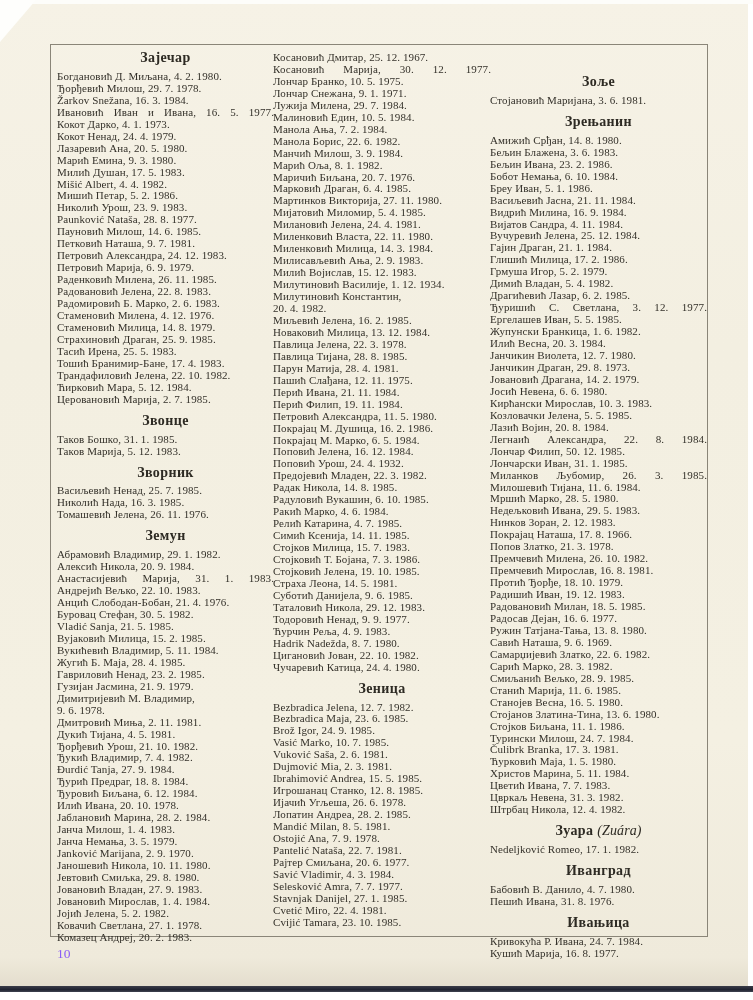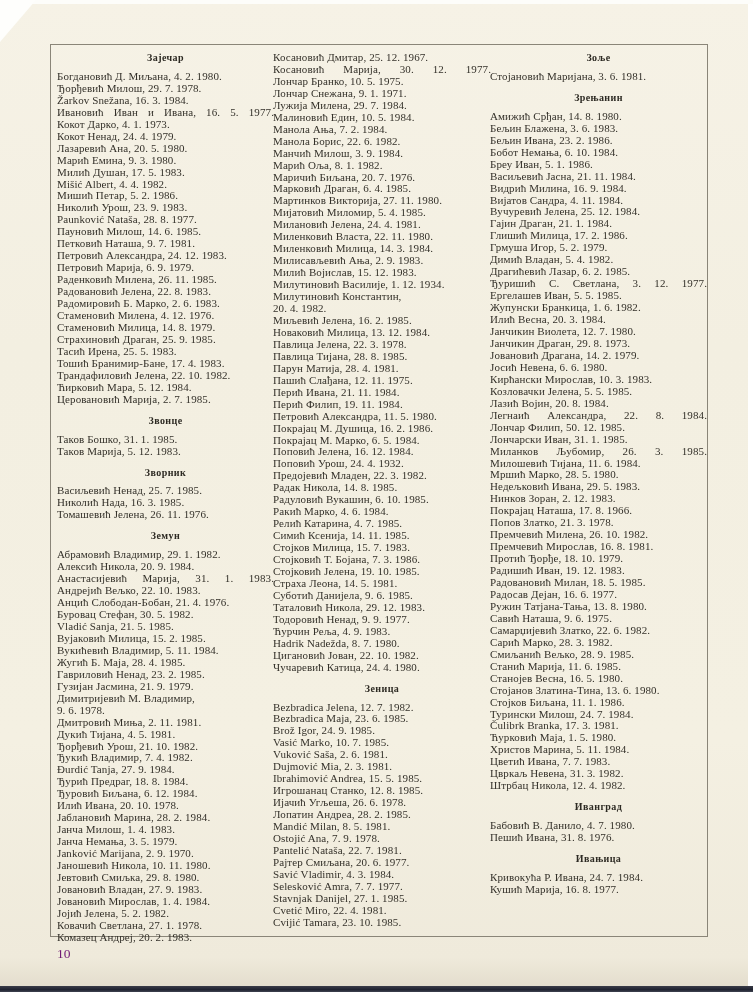--- a/index.html
+++ b/index.html
@@ -36,37 +36,37 @@
     border: 1px solid #8a8578;
   }
   .col {
     position: absolute; top: 52px;
     font-size: 11px; line-height: 11.95px;
     color: #34312a;
     letter-spacing: 0.1px;
   }
   .col-1 { left: 57px;  width: 217px; }
   .col-2 { left: 273px; width: 218px; }
-  .col-3 { left: 490px; width: 217px; }
+  .col-3 { left: 490px; width: 217px; margin-top: 24px; }
   .section-title {
     text-align: center;
     font-weight: bold;
-    font-size: 10px;
+    font-size: 14px;
     letter-spacing: 0.4px;
     margin: 9px 0 7px 0;
     color: #2d2a23;
   }
   .section:first-child .section-title { margin-top: 0; }
   .title-latin { font-weight: normal; font-style: italic; letter-spacing: 0.1px; }
   .entry { text-align: left; }
   .entry.justify { text-align: justify; text-align-last: justify; }
   .entry.align-right { text-align: left; }
   .page-number {
     position: absolute; left: 57px; top: 946px;
-    font-size: 13.5px; color: #701a75;
+    font-size: 13.5px; color: #8b5cf6;
   }
 </style>
 </head>
 <body>
 
 <div class="paper"></div>
 <div class="top-strip"></div>
 <div class="corner-tl"></div>
 <div class="content-frame"></div>
 
@@ -270,37 +270,41 @@
       <div class="entry">Нинков Зоран, 2. 12. 1983.</div>
       <div class="entry">Покрајац Наташа, 17. 8. 1966.</div>
       <div class="entry">Попов Златко, 21. 3. 1978.</div>
       <div class="entry">Премчевић Милена, 26. 10. 1982.</div>
       <div class="entry">Премчевић Мирослав, 16. 8. 1981.</div>
       <div class="entry">Протић Ђорђе, 18. 10. 1979.</div>
       <div class="entry">Радишић Иван, 19. 12. 1983.</div>
       <div class="entry">Радовановић Милан, 18. 5. 1985.</div>
       <div class="entry">Радосав Дејан, 16. 6. 1977.</div>
       <div class="entry">Ружин Татјана-Тања, 13. 8. 1980.</div>
-      <div class="entry">Савић Наташа, 9. 6. 1975.</div>
+      <div class="entry">Савић Наташа, 9. 6. 1969.</div>
       <div class="entry">Самарџијевић Златко, 22. 6. 1982.</div>
       <div class="entry">Сарић Марко, 28. 3. 1982.</div>
       <div class="entry">Смиљанић Вељко, 28. 9. 1985.</div>
       <div class="entry">Станић Марија, 11. 6. 1985.</div>
       <div class="entry">Станојев Весна, 16. 5. 1980.</div>
       <div class="entry">Стојанов Златина-Тина, 13. 6. 1980.</div>
       <div class="entry">Стојков Биљана, 11. 1. 1986.</div>
       <div class="entry">Турински Милош, 24. 7. 1984.</div>
       <div class="entry">Čulibrk Branka, 17. 3. 1981.</div>
       <div class="entry">Ћурковић Маја, 1. 5. 1980.</div>
       <div class="entry">Христов Марина, 5. 11. 1984.</div>
       <div class="entry">Цветић Ивана, 7. 7. 1983.</div>
       <div class="entry">Цвркаљ Невена, 31. 3. 1982.</div>
       <div class="entry">Штрбац Никола, 12. 4. 1982.</div>
     </div>
     <div class="section">
+      <div class="section-title"><span>Зуара</span> <span class="title-latin">(Zuára)</span></div>
+      <div class="entry">Nedeljković Romeo, 17. 1. 1982.</div>
+    </div>
+    <div class="section">
       <div class="section-title"><span>Иванград</span></div>
       <div class="entry">Бабовић В. Данило, 4. 7. 1980.</div>
       <div class="entry">Пешић Ивана, 31. 8. 1976.</div>
     </div>
     <div class="section">
       <div class="section-title"><span>Ивањица</span></div>
       <div class="entry">Кривокућа Р. Ивана, 24. 7. 1984.</div>
       <div class="entry">Кушић Марија, 16. 8. 1977.</div>
     </div>
   </div>

